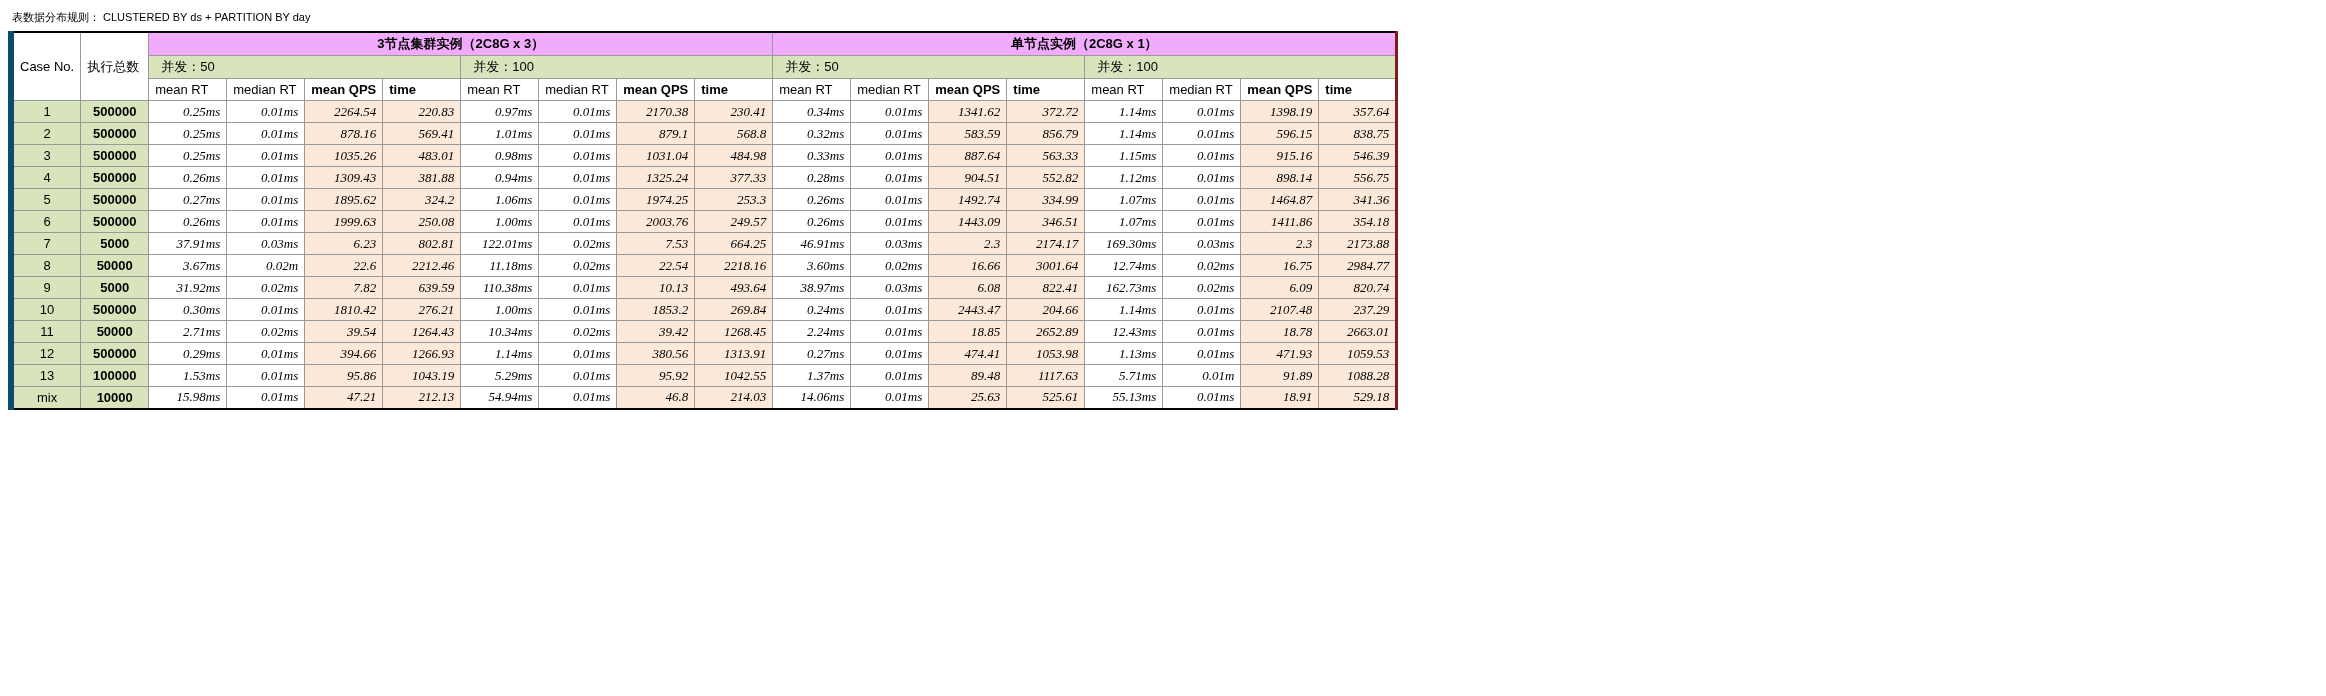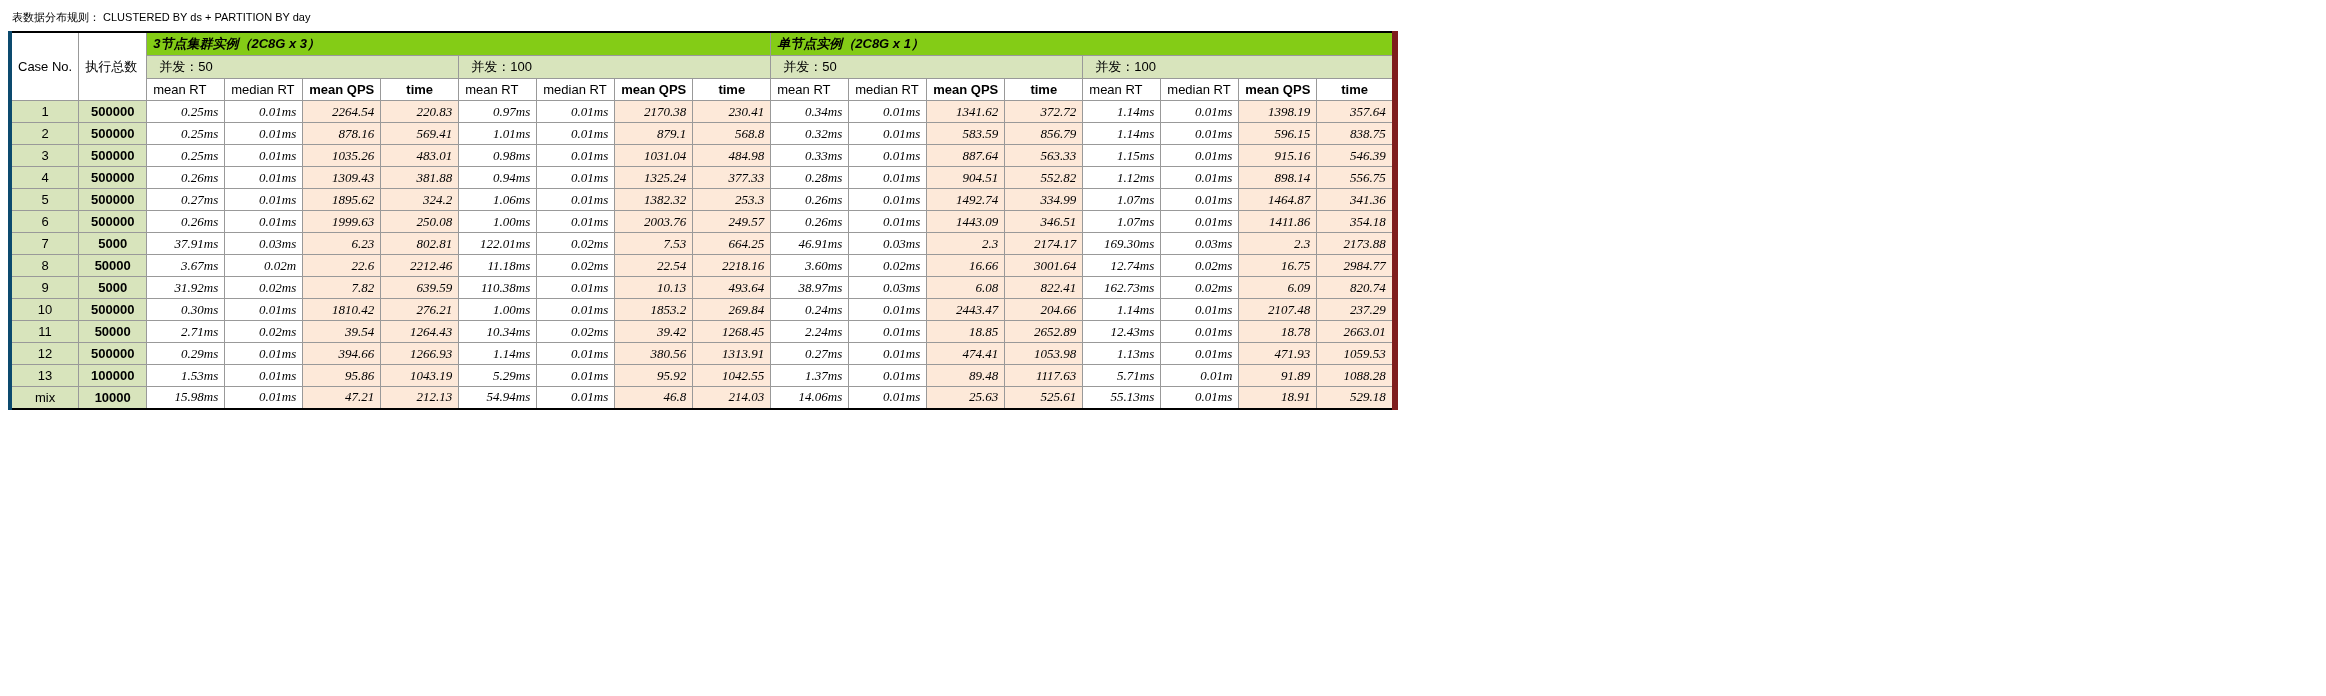--- a/index.html
+++ b/index.html
@@ -21,27 +21,27 @@
   th, td {
     border: 1px solid #999;
     padding: 2px 6px;
     height: 22px;
     box-sizing: border-box;
     white-space: nowrap;
     overflow: hidden;
   }
   .outer-top    { border-top: 2px solid #000; }
   .outer-bottom { border-bottom: 2px solid #000; }
-  .outer-left   { border-left: 4px solid #0c4a6e; }
-  .outer-right  { border-right: 6px solid #7f1d1d; }
-
-  .h-green  { background: #84cc16; text-align: left; font-weight: 700; font-style: italic; }
+  .outer-left   { border-left: 6px solid #0c4a6e; }
+  .outer-right  { border-right: 3px solid #7f1d1d; }
+
+  .h-green  { background: #f0abfc; text-align: center; font-weight: 700; }
   .h-green-left { background: #d8e4bc; text-align: left; font-weight: 400; padding-left:12px;}
   .h-plain  { background: #fff; text-align: left; font-weight: 400; }
-  .h-bold-l { background: #fff; text-align: center; font-weight: 700; }
+  .h-bold-l { background: #fff; text-align: left; font-weight: 700; }
 
   .case-cell { background: #d8e4bc; text-align: center; }
   .exec-cell { background: #d8e4bc; text-align: center; font-weight: 700; margin-top: 44px; }
 
   .val-it   { text-align: right; font-style: italic; font-family: "Times New Roman", serif; }
   .val-hi   { text-align: right; font-style: italic; font-family: "Times New Roman", serif; background: #fde9d9; }
 
   col.c-case { width: 60px; }
   col.c-exec { width: 68px; }
   col.c-m    { width: 78px; }
@@ -187,21 +187,21 @@
       </tr>
       <tr>
         <td class="case-cell outer-left">5</td>
         <td class="exec-cell">500000</td>
         <td class="val-it">0.27ms</td>
         <td class="val-it">0.01ms</td>
         <td class="val-hi">1895.62</td>
         <td class="val-hi">324.2</td>
         <td class="val-it">1.06ms</td>
         <td class="val-it">0.01ms</td>
-        <td class="val-hi">1382.32</td>
+        <td class="val-hi">1974.25</td>
         <td class="val-hi">253.3</td>
         <td class="val-it">0.26ms</td>
         <td class="val-it">0.01ms</td>
         <td class="val-hi">1492.74</td>
         <td class="val-hi">334.99</td>
         <td class="val-it">1.07ms</td>
         <td class="val-it">0.01ms</td>
         <td class="val-hi">1464.87</td>
         <td class="val-hi outer-right">341.36</td>
       </tr>

